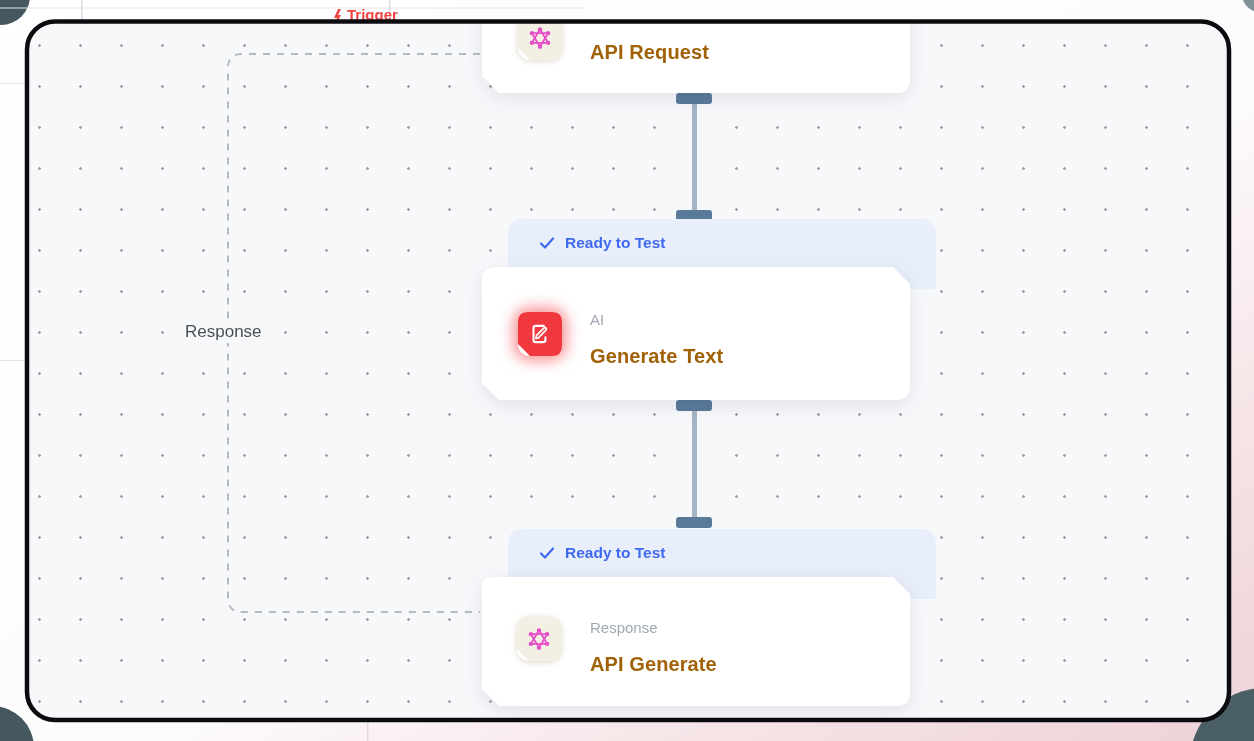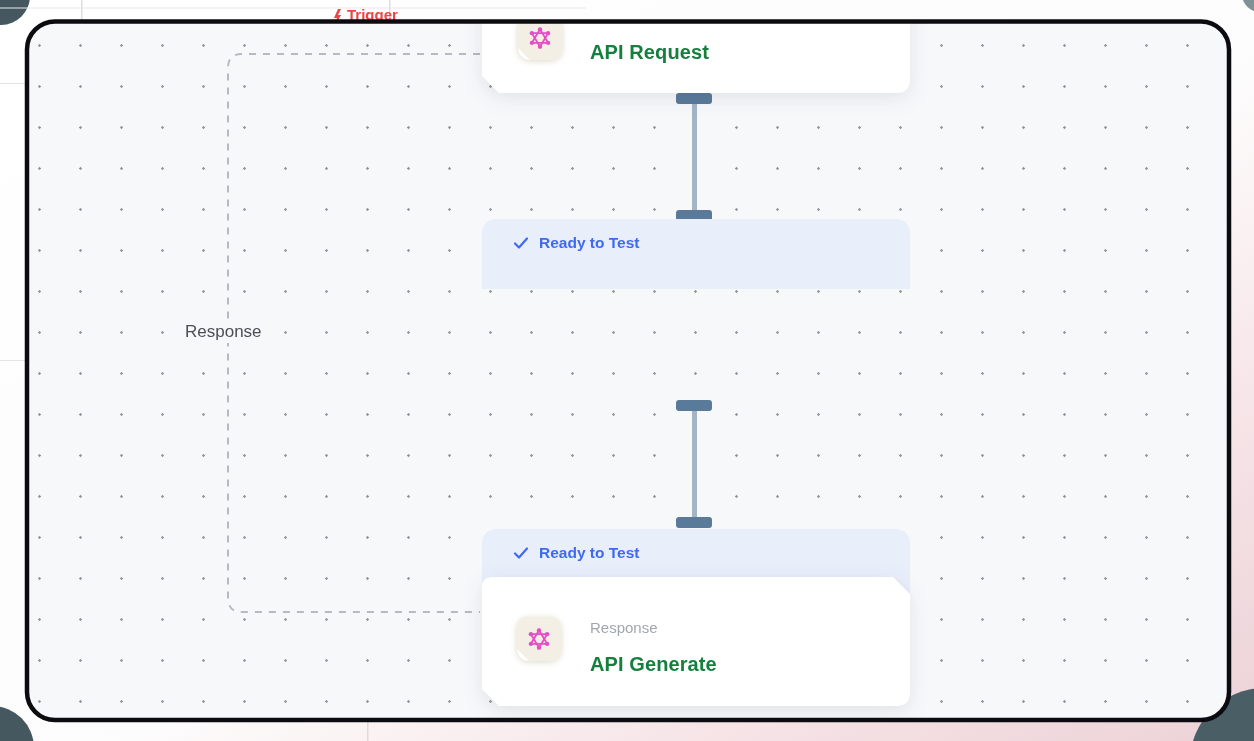--- a/index.html
+++ b/index.html
@@ -9,40 +9,40 @@
   .dots{position:absolute;inset:0;background-color:#f7f8fa;
     background-image:radial-gradient(circle at 1.5px 1.5px,#9a9aa2 1.1px,transparent 1.5px);
     background-size:41px 41px;background-position:38px 3px;}
   svg.loop-svg{position:absolute;left:0;top:0;}
   .loop-label{position:absolute;left:180px;top:321px;font-size:17px;color:#4a4f57;
     background:#f7f8fa;padding:1px 5px;}
   
   .conn-line{position:absolute;width:5px;background:#a3b5c5;border-radius:2px;}
   .conn-cap{position:absolute;width:36px;height:11px;background:#5a7a99;border-radius:3px;}
   
-  .badge-strip{position:absolute;left:482px;width:428px;background:#e9eefb;
+  .badge-strip{position:absolute;left:508px;width:428px;background:#e9eefb;
     border-radius:14px 14px 0 0;}
   .badge-row{display:flex;align-items:center;gap:10px;padding:15px 0 0 31px;}
   .badge-text{font-size:15.5px;font-weight:600;color:#3f6af0;}
   .card-wrap{position:absolute;left:482px;width:428px;
     filter:drop-shadow(0 5px 10px rgba(25,35,70,0.10));}
   .card{position:absolute;inset:0;background:#ffffff;}
   .card.mid{clip-path:path("M14,0 H411 L428,17 V119 Q428,133 414,133 H17 L0,116 V14 Q0,0 14,0 Z");}
   .card.bot{clip-path:path("M14,0 H411 L428,17 V115 Q428,129 414,129 H17 L0,112 V10 Q0,0 10,0 Z");}
   .card.top{clip-path:path("M0,0 H428 V131 Q428,145 414,145 H17 L0,128 V0 Z");}
   .tile{position:absolute;width:44px;height:44px;display:flex;align-items:center;justify-content:center;
     clip-path:path("M10,0 H34 Q44,0 44,10 V34 Q44,44 34,44 H12 L0,32 V10 Q0,0 10,0 Z");}
   .tile-hex{background:#f4efe5;}
   .tile-red{background:#f2383f;}
   .tile-glow{position:absolute;width:44px;height:44px;border-radius:12px;
     box-shadow:0 0 14px 5px rgba(243,63,70,0.55);}
   .tile-soft{position:absolute;width:44px;height:44px;border-radius:12px;
     box-shadow:0 1px 6px rgba(160,140,100,0.35);}
   .cat{position:absolute;font-size:15px;color:#a0a7b1;}
-  .title{position:absolute;font-size:20px;font-weight:700;color:#15803d;letter-spacing:.1px;}
+  .title{position:absolute;font-size:20px;font-weight:700;color:#a16207;letter-spacing:.1px;}
   .trigger-inside{position:absolute;left:347px;top:6px;font-size:15px;font-weight:700;color:#ee4444;}
   .overlay{position:absolute;left:0;top:0;pointer-events:none;}
 </style>
 </head>
 <body>
 
 <div class="viewport">
   <div class="stage">
 
     <div class="dots"></div>
@@ -81,20 +81,33 @@
     </div>
 
     <div class="trigger-inside">Trigger</div>
 
     <div class="badge-strip" style="top:219px;height:70px;">
       <div class="badge-row">
         <svg width="16" height="14" viewBox="0 0 16 14">
           <polyline points="2,7.5 6,11.5 14,2.5" fill="none" stroke="#3f6af0" stroke-width="2.2" stroke-linecap="round" stroke-linejoin="round"></polyline>
         </svg>
         <span class="badge-text">Ready to Test</span>
+      </div>
+    </div>
+    <div class="card-wrap" style="top:267px;height:133px;">
+      <div class="card mid">
+        <div class="tile-glow" style="left:36px;top:45px;"></div>
+        <div class="tile tile-red" style="left:36px;top:45px;">
+          <svg width="26" height="26" viewBox="0 0 24 24">
+            <path d="M15.5 4.5 H8 Q6 4.5 6 6.5 V17.5 Q6 19.5 8 19.5 H15 Q17 19.5 17 17.5 V15" fill="none" stroke="#ffffff" stroke-width="1.9" stroke-linecap="round"></path>
+            <path d="M10.5 15.5 L17.5 8.5 Q18.5 7.5 17.5 6.5 Q16.5 5.5 15.5 6.5 L8.8 13.3 L8.2 16.1 Z" fill="none" stroke="#ffffff" stroke-width="1.6" stroke-linejoin="round"></path>
+          </svg>
+        </div>
+        <div class="cat" style="left:108px;top:44px;">AI</div>
+        <div class="title" style="left:108px;top:78px;">Generate Text</div>
       </div>
     </div>
 
     <div class="badge-strip" style="top:529px;height:70px;">
       <div class="badge-row">
         <svg width="16" height="14" viewBox="0 0 16 14">
           <polyline points="2,7.5 6,11.5 14,2.5" fill="none" stroke="#3f6af0" stroke-width="2.2" stroke-linecap="round" stroke-linejoin="round"></polyline>
         </svg>
         <span class="badge-text">Ready to Test</span>
       </div>

